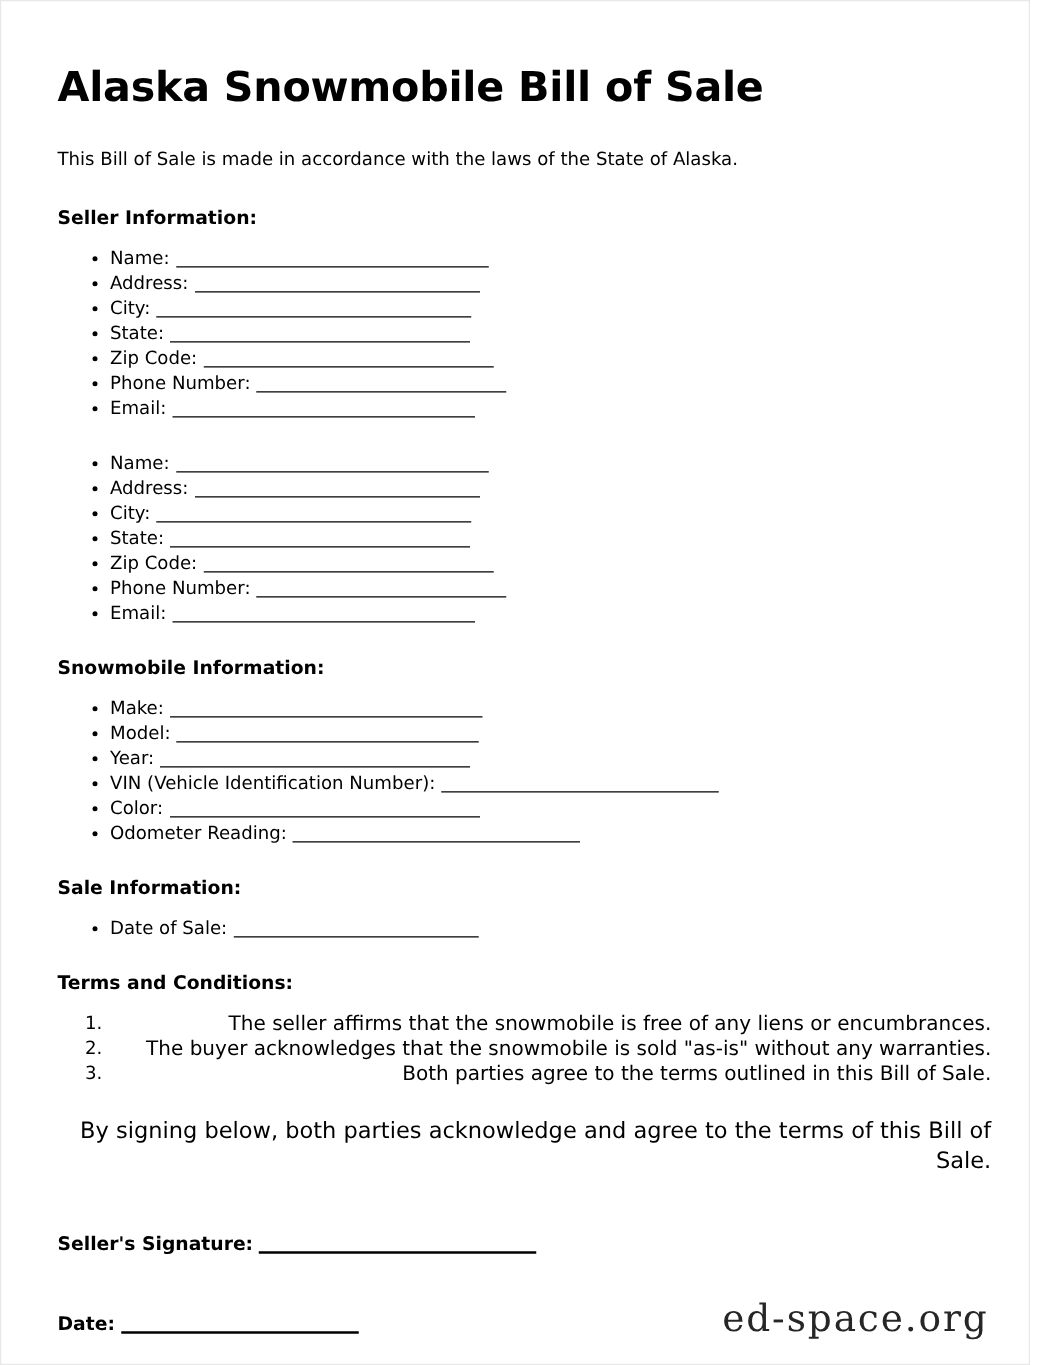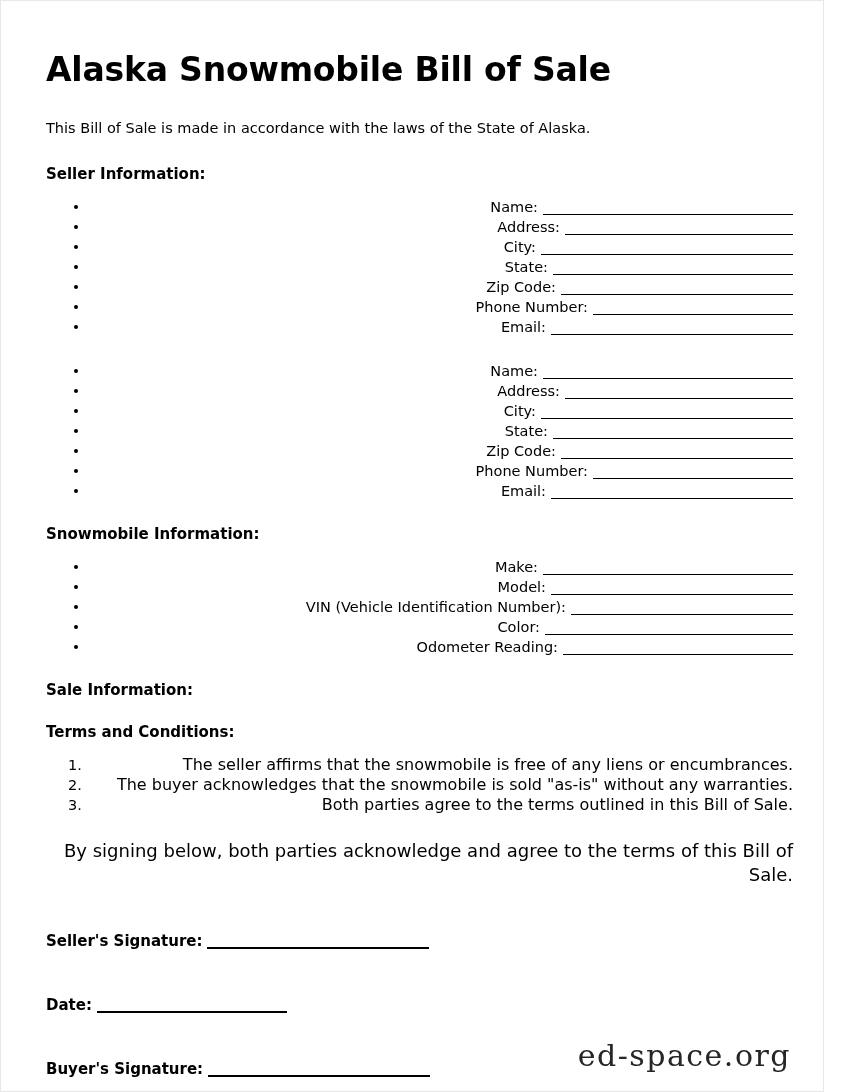--- a/index.html
+++ b/index.html
@@ -47,21 +47,20 @@
     list-style: none;
     margin: 0 0 24px 0;
     padding: 0;
   }
   .field-item {
     position: relative;
     font-size: 14.5px;
     line-height: 20px;
     padding-left: 42px;
     white-space: nowrap;
-    text-align: right;
   }
   .field-item::before {
     content: "";
     position: absolute;
     left: 28px;
     top: 8px;
     width: 4px;
     height: 4px;
     border-radius: 50%;
     background: #000;
@@ -154,27 +153,29 @@
         <li class="field-item"><span>State:</span><span class="gap"></span><span class="blank" style="width: 240px;"></span></li>
         <li class="field-item"><span>Zip Code:</span><span class="gap"></span><span class="blank" style="width: 232px;"></span></li>
         <li class="field-item"><span>Phone Number:</span><span class="gap"></span><span class="blank" style="width: 200px;"></span></li>
         <li class="field-item"><span>Email:</span><span class="gap"></span><span class="blank" style="width: 242px;"></span></li>
       </ul>
 
     <h2 class="section-heading">Snowmobile Information:</h2>
     <ul class="field-list">
         <li class="field-item"><span>Make:</span><span class="gap"></span><span class="blank" style="width: 250px;"></span></li>
         <li class="field-item"><span>Model:</span><span class="gap"></span><span class="blank" style="width: 242px;"></span></li>
+        <li class="field-item"><span>Year:</span><span class="gap"></span><span class="blank" style="width: 248px;"></span></li>
         <li class="field-item"><span>VIN (Vehicle Identification Number):</span><span class="gap"></span><span class="blank" style="width: 222px;"></span></li>
         <li class="field-item"><span>Color:</span><span class="gap"></span><span class="blank" style="width: 248px;"></span></li>
         <li class="field-item"><span>Odometer Reading:</span><span class="gap"></span><span class="blank" style="width: 230px;"></span></li>
       </ul>
 
     <h2 class="section-heading">Sale Information:</h2>
     <ul class="field-list">
+        <li class="field-item"><span>Date of Sale:</span><span class="gap"></span><span class="blank" style="width: 196px;"></span></li>
       </ul>
 
     <h2 class="section-heading">Terms and Conditions:</h2>
     <ol class="terms-list">
         <li class="terms-item">The seller affirms that the snowmobile is free of any liens or encumbrances.</li>
         <li class="terms-item">The buyer acknowledges that the snowmobile is sold "as-is" without any warranties.</li>
         <li class="terms-item">Both parties agree to the terms outlined in this Bill of Sale.</li>
       </ol>
 
     <p class="closing">By signing below, both parties acknowledge and agree to the terms of this Bill of Sale.</p>

